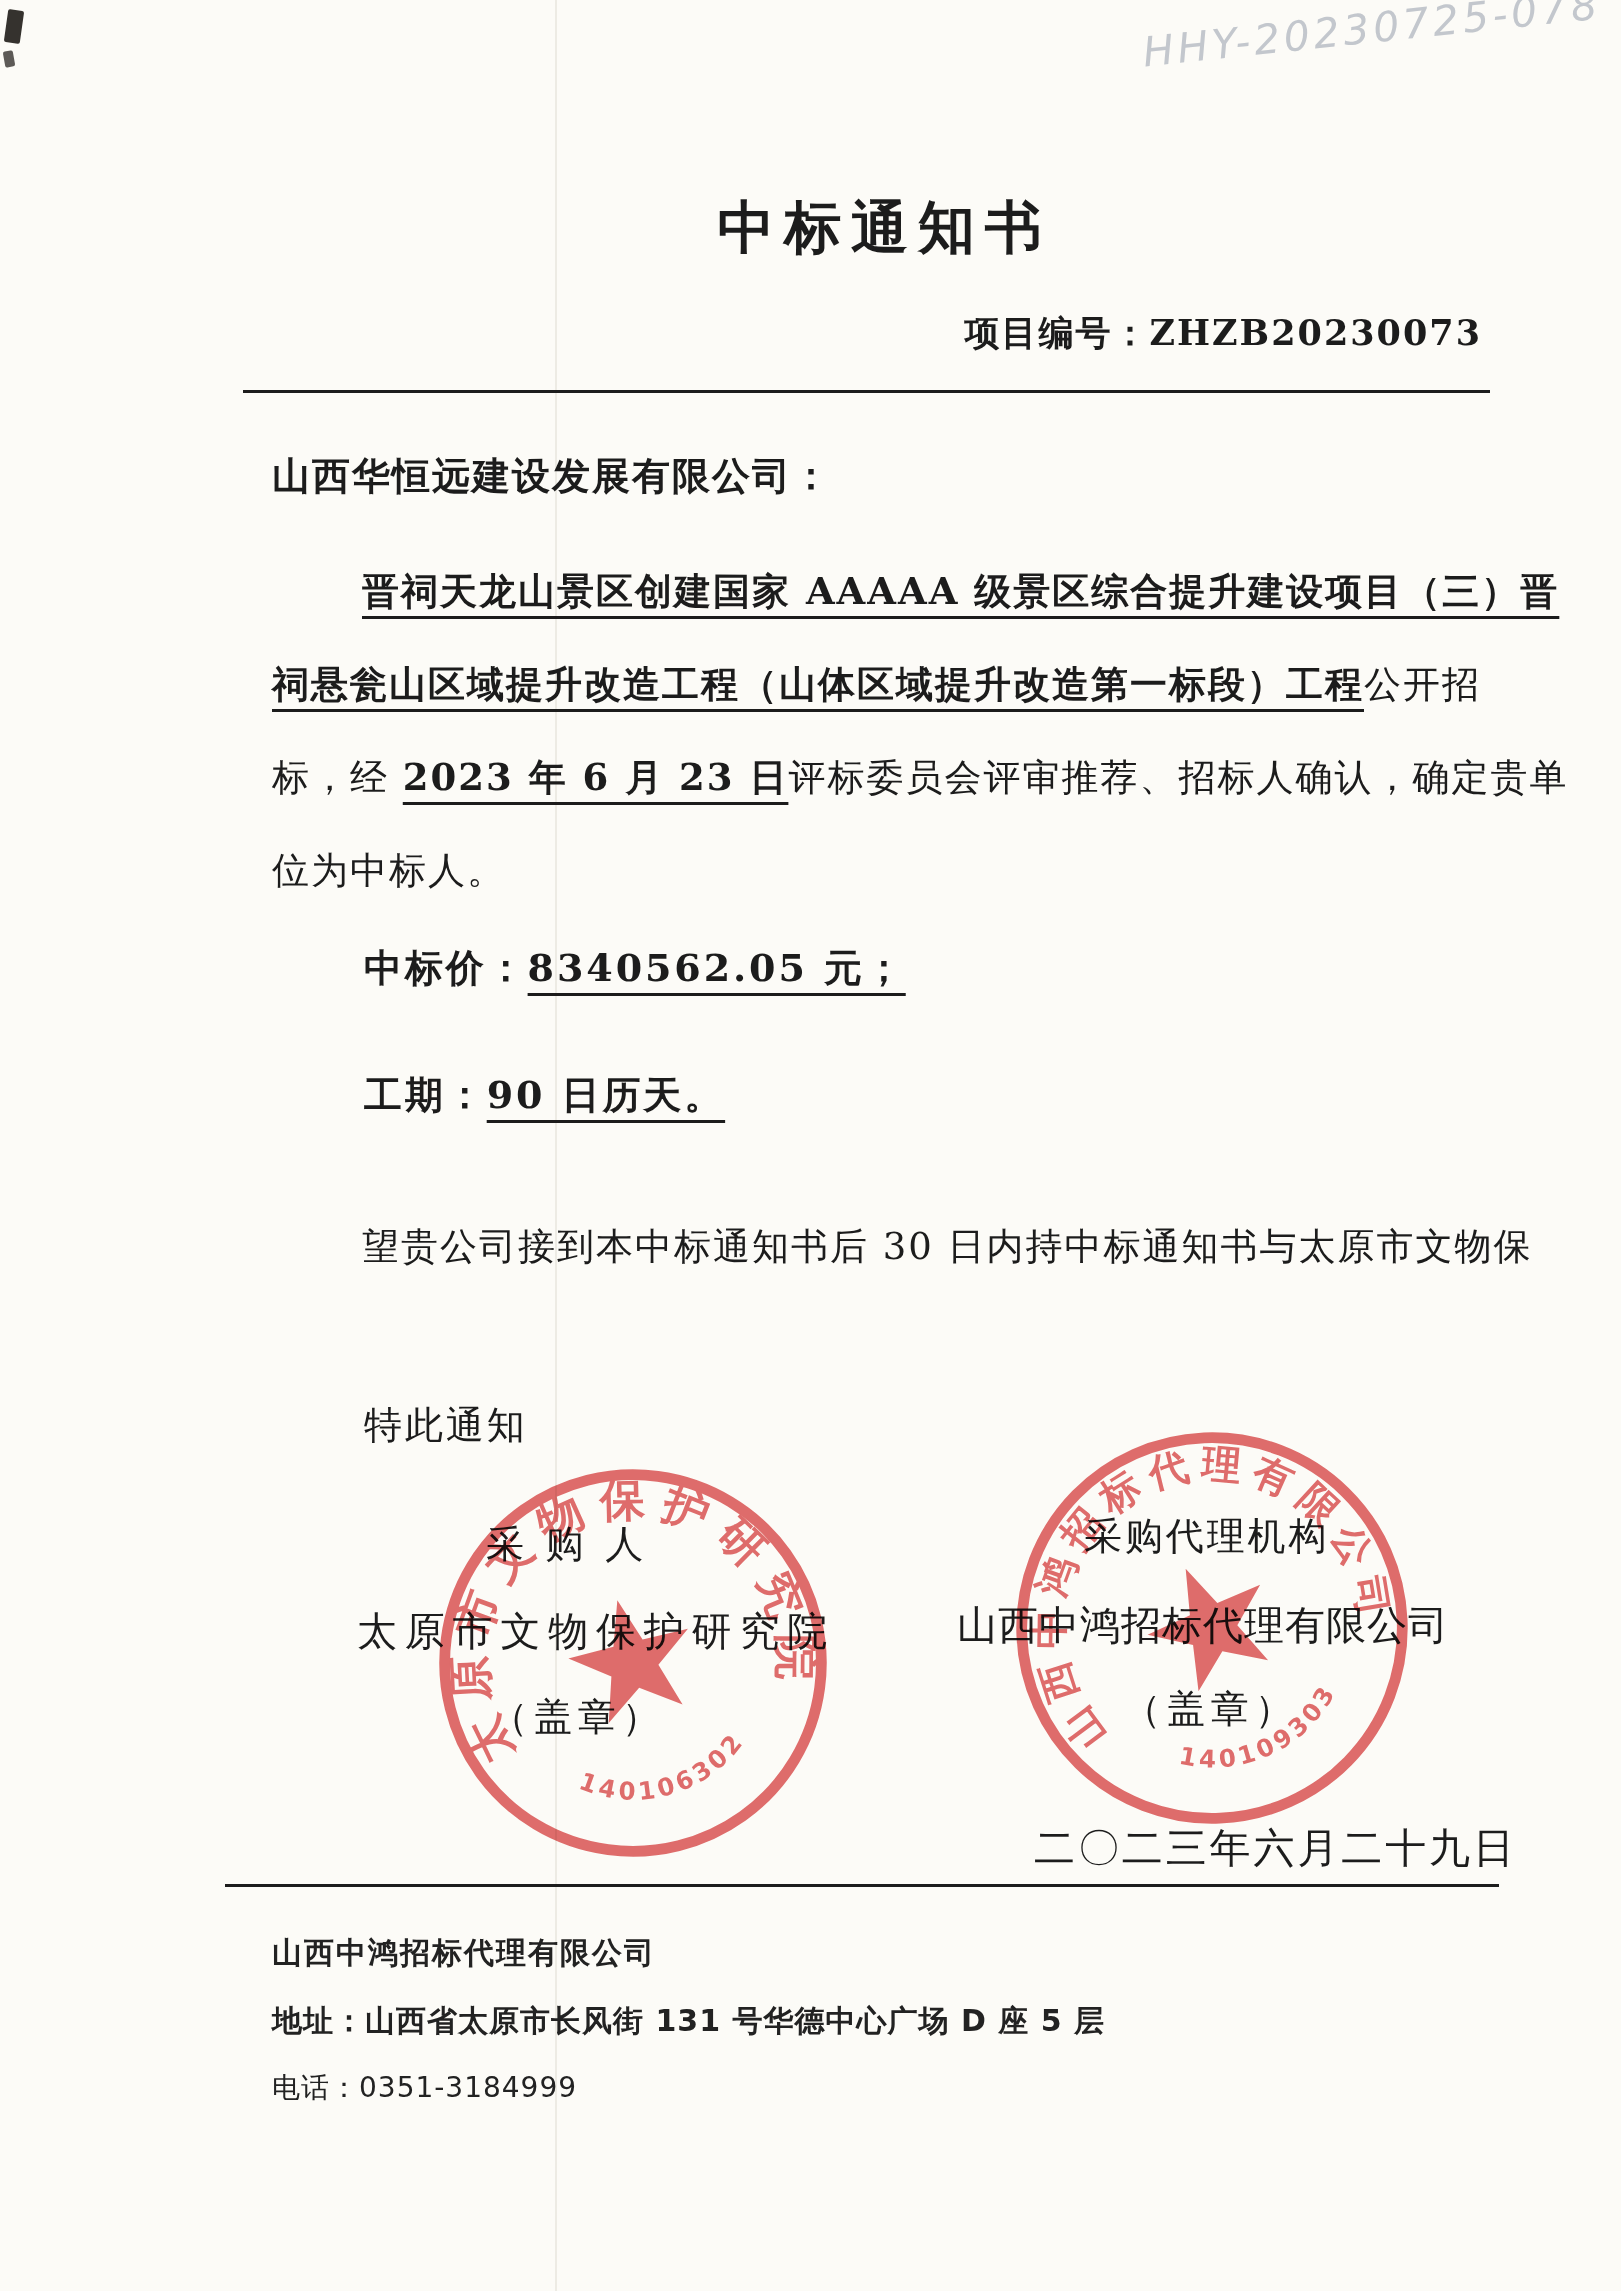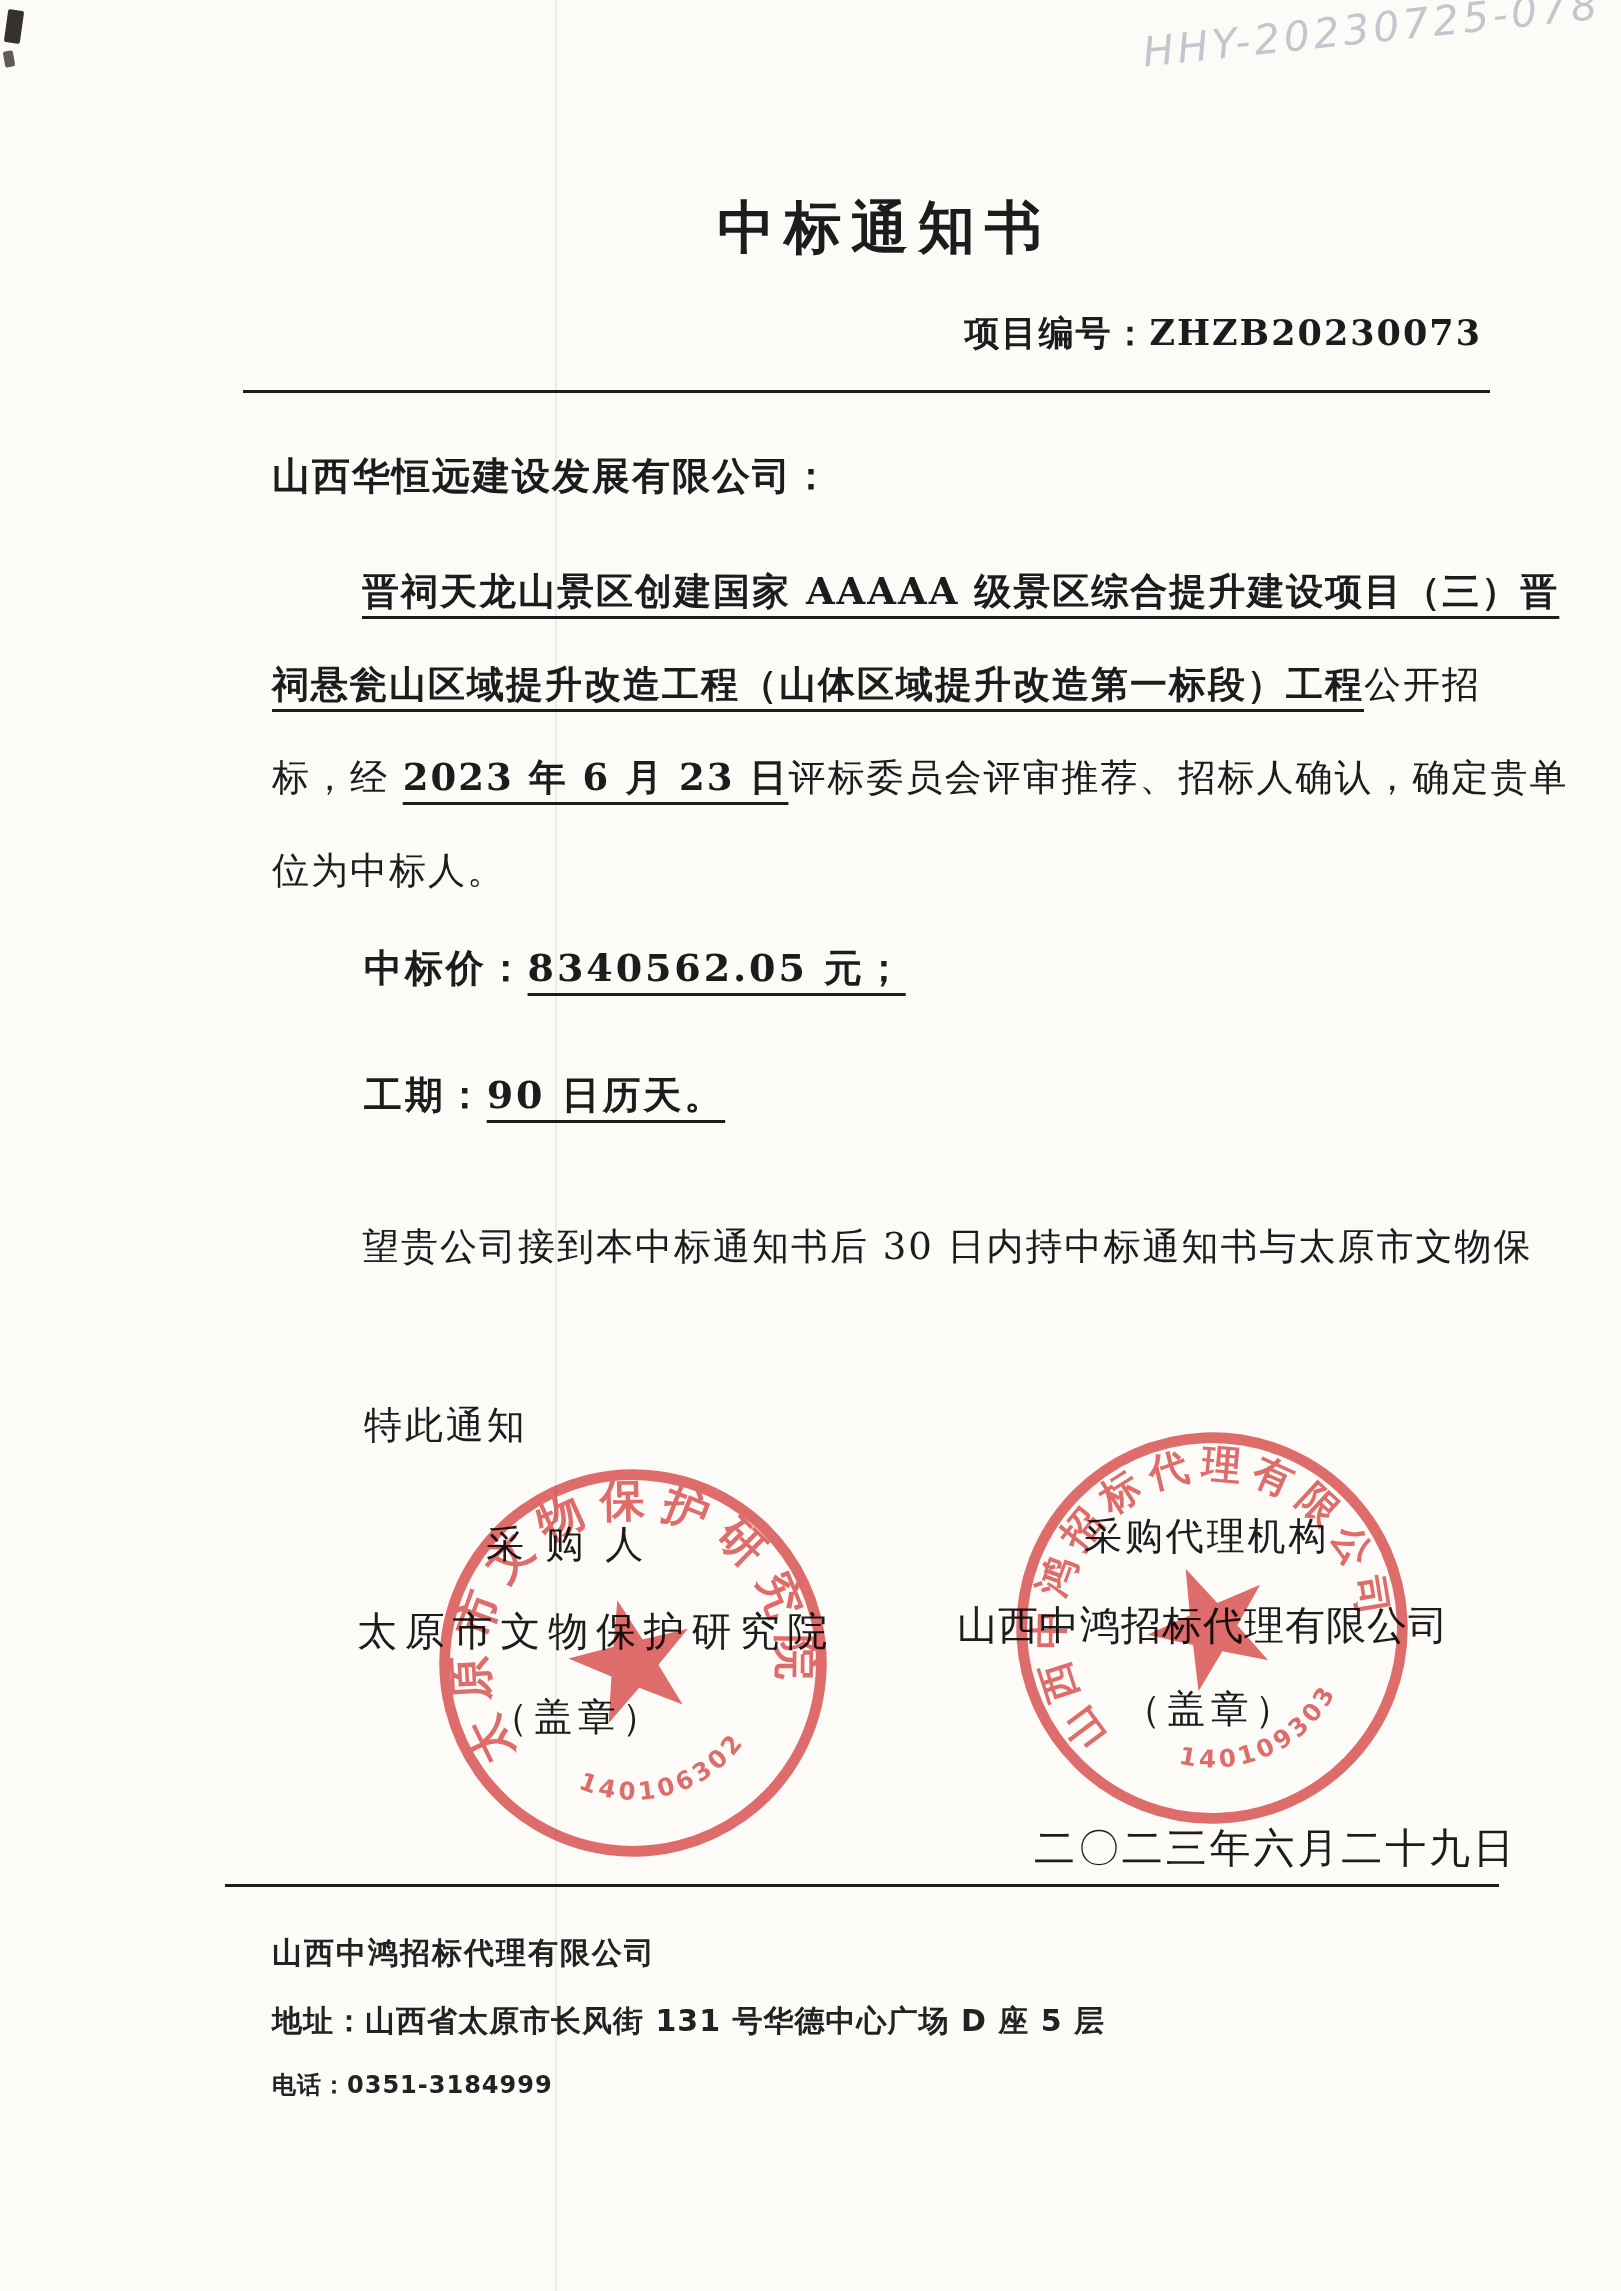--- a/index.html
+++ b/index.html
@@ -83,21 +83,21 @@
 
   .stamp{position:absolute;width:412px;height:412px;mix-blend-mode:multiply;opacity:.88;}
   .stamp-left{left:427px;top:1457px;transform:rotate(-14deg);}
   .stamp-right{left:1006px;top:1422px;transform:rotate(-24deg);}
   .stamp svg{width:100%;height:100%;}
 
   .footer{position:absolute;left:272px;top:1933px;font-family:"DejaVu Sans","Liberation Sans",sans-serif;color:#222;}
   .footer div{white-space:nowrap;}
   .footer-company{font-size:30px;font-weight:700;letter-spacing:2px;margin-bottom:27.4px;}
   .footer-address{font-size:30px;font-weight:600;letter-spacing:1px;margin-bottom:27px;}
-  .footer-phone{font-size:24px;font-weight:700;letter-spacing:1px;}
+  .footer-phone{font-size:28px;font-weight:400;letter-spacing:1px;}
 </style>
 </head>
 <body>
 
 <div class="page">
 
   <div class="fold-line"></div>
   <div class="corner-mark cm1"></div>
   <div class="corner-mark cm2"></div>
 

